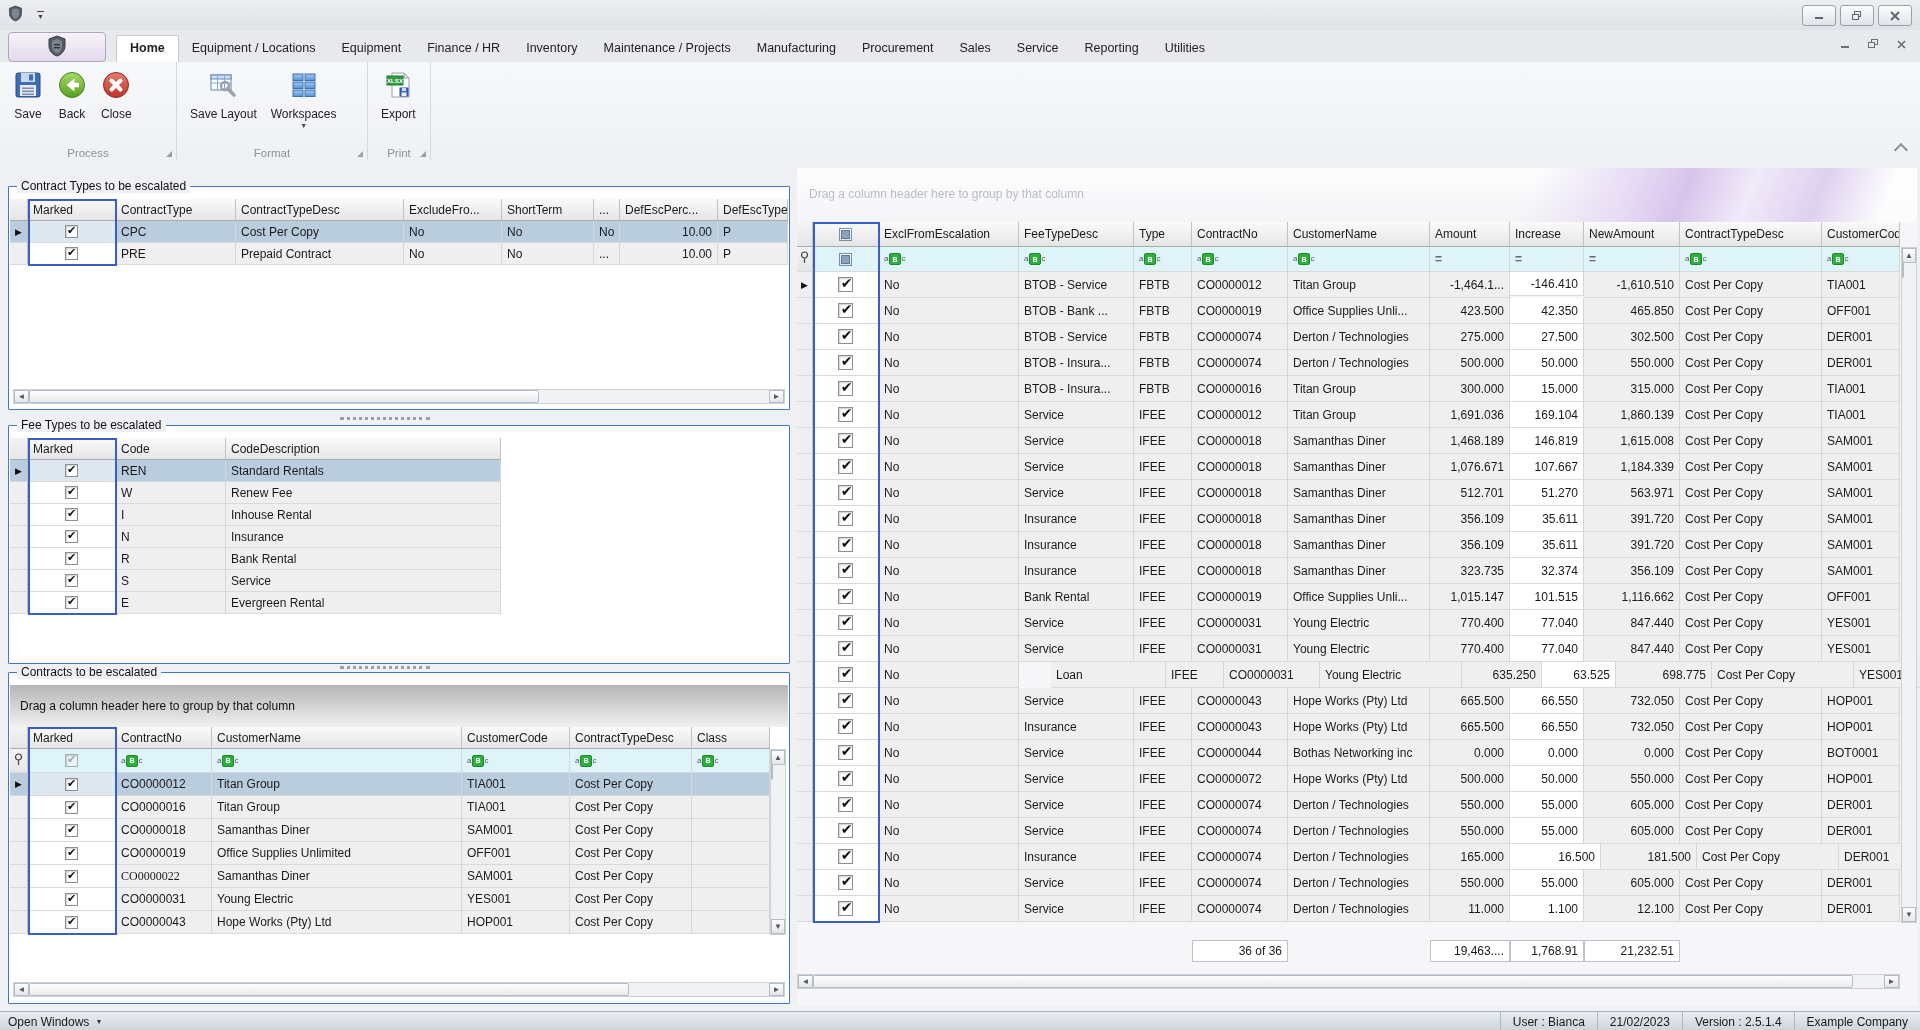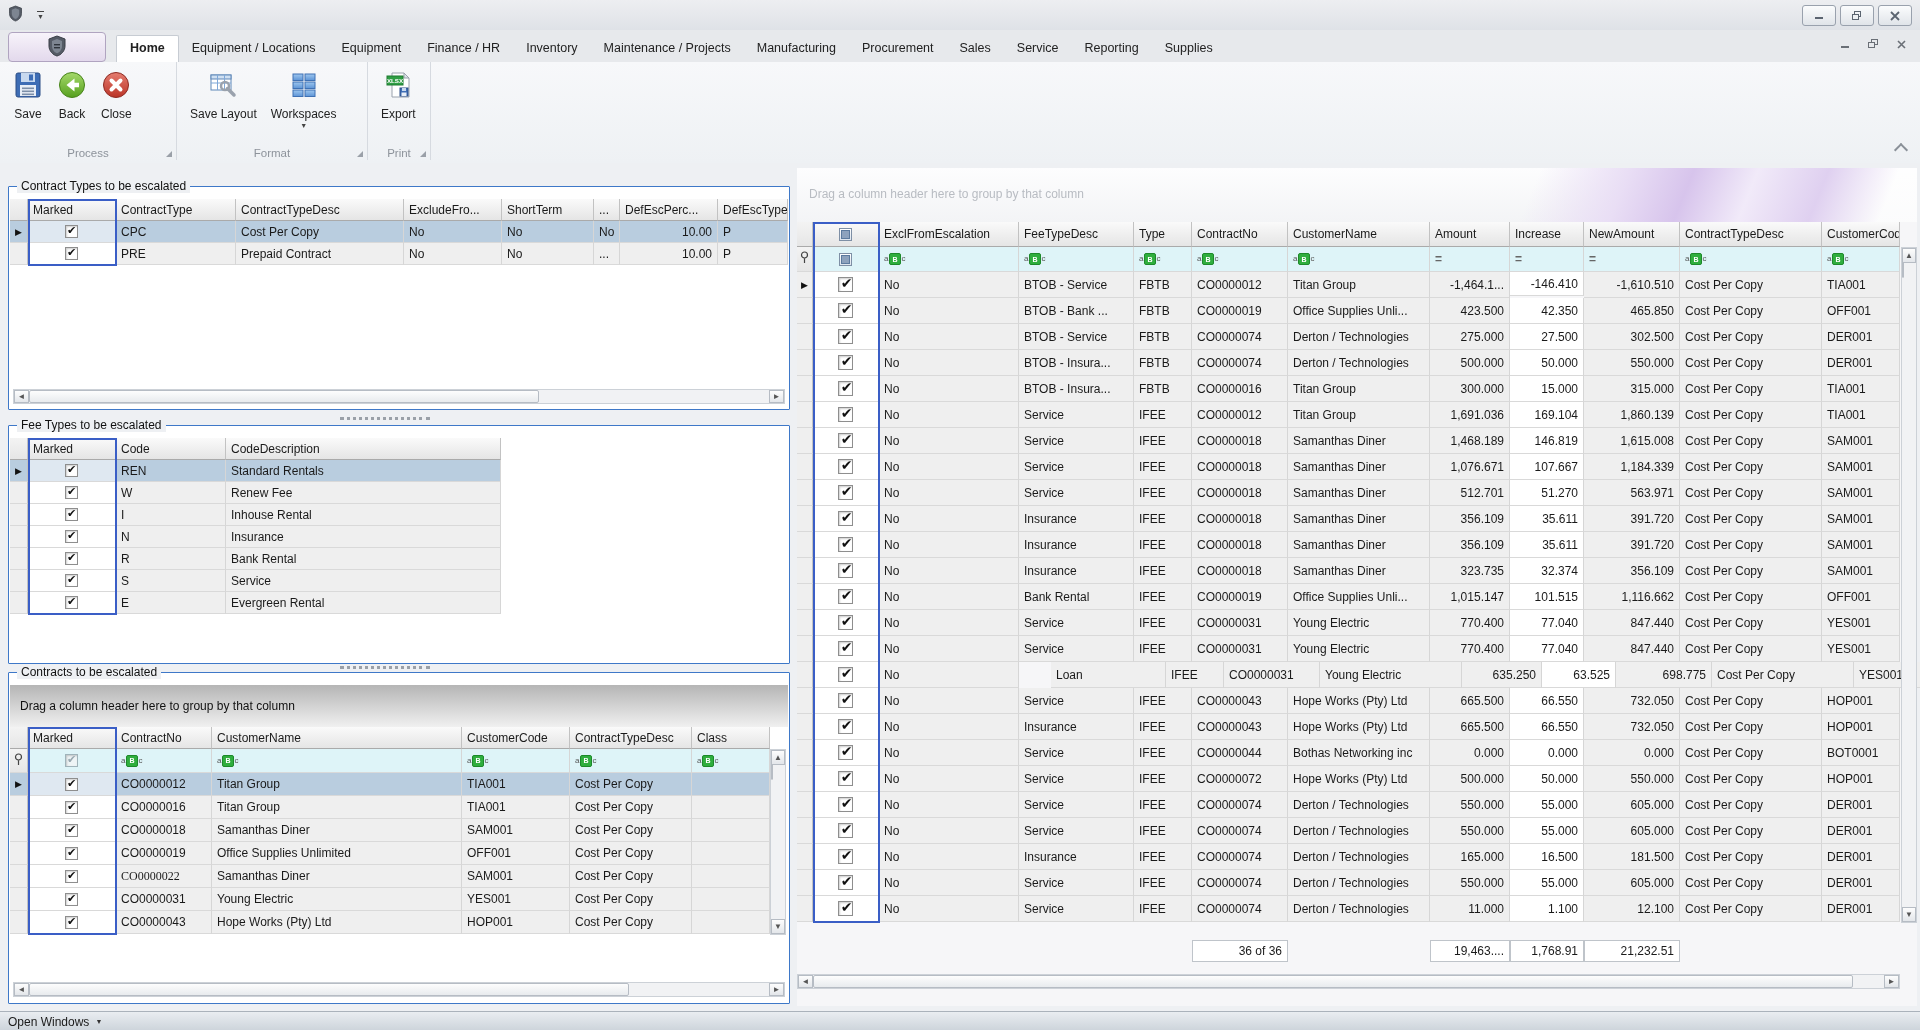--- a/index.html
+++ b/index.html
@@ -132,21 +132,21 @@
         <div class="tab">Equipment / Locations</div>
         <div class="tab">Equipment</div>
         <div class="tab">Finance / HR</div>
         <div class="tab">Inventory</div>
         <div class="tab">Maintenance / Projects</div>
         <div class="tab">Manufacturing</div>
         <div class="tab">Procurement</div>
         <div class="tab">Sales</div>
         <div class="tab">Service</div>
         <div class="tab">Reporting</div>
-        <div class="tab">Supplies</div>
+        <div class="tab">Utilities</div>
       </div>
     <div id="mdibtns">
       <span><svg width="9" height="8">
             <rect x="0" y="5" width="8" height="2" fill="#6a6f76"></rect>
           </svg></span>
       <span><svg width="11" height="10">
             <rect x="3.5" y="0.5" width="6" height="5" fill="none" stroke="#6a6f76"></rect>
             <rect x="0.5" y="3.5" width="6" height="5" fill="#e7e9ec" stroke="#6a6f76"></rect>
           </svg></span>
       <span><svg width="9" height="9">
@@ -1706,21 +1706,21 @@
             </div>
             <div class="gcell" style="width: 96px; height: 26px;">
               <span class="ctxt">CO0000074</span>
             </div>
             <div class="gcell" style="width: 142px; height: 26px;">
               <span class="ctxt">Derton / Technologies</span>
             </div>
             <div class="gcell num " style="width: 80px; height: 26px;">
               <span class="ctxt">165.000</span>
             </div>
-            <div class="gcell num wcell" style="width: 74px; height: 26px;">
+            <div class="gcell num wcell" style="width: 91px; height: 26px;">
               <span class="ctxt">16.500</span>
             </div>
             <div class="gcell num " style="width: 96px; height: 26px;">
               <span class="ctxt">181.500</span>
             </div>
             <div class="gcell" style="width: 142px; height: 26px;">
               <span class="ctxt">Cost Per Copy</span>
             </div>
             <div class="gcell" style="width: 78px; height: 26px;">
               <span class="ctxt">DER001</span>
@@ -1827,14 +1827,20 @@
         <span class="sb-btn" style="margin-left:auto;">►</span>
       </div>
     </div>
   </div>
 
   <div id="statusbar">
     <div id="sb-left">
       <span>Open Windows</span>
       <span class="sb-caret">▼</span>
     </div>
+    <div id="sb-right">
+      <span class="sb-item">User : Bianca</span>
+      <span class="sb-item">21/02/2023</span>
+      <span class="sb-item">Version : 2.5.1.4</span>
+      <span class="sb-item">Example Company</span>
+    </div>
   </div>
 </div>
 
 </body></html>

